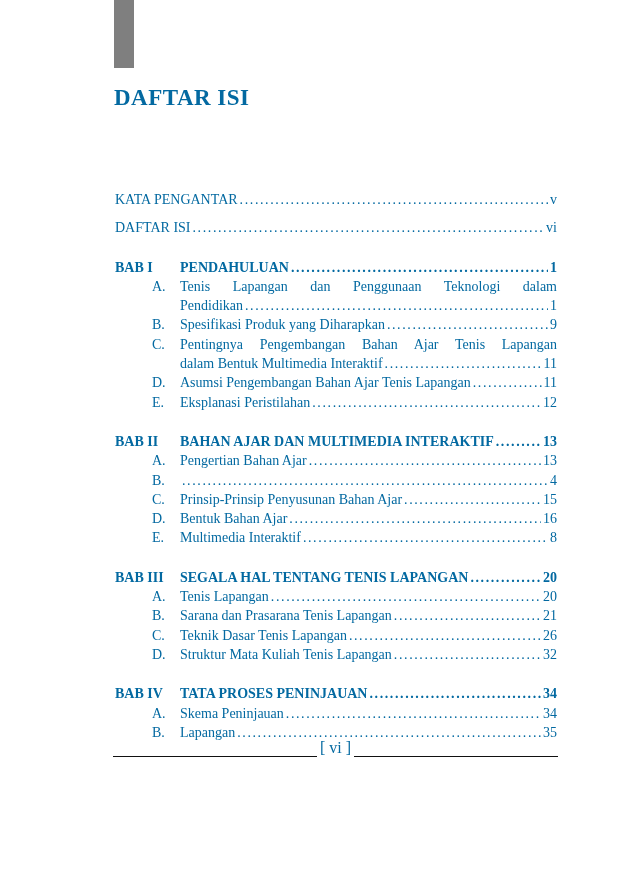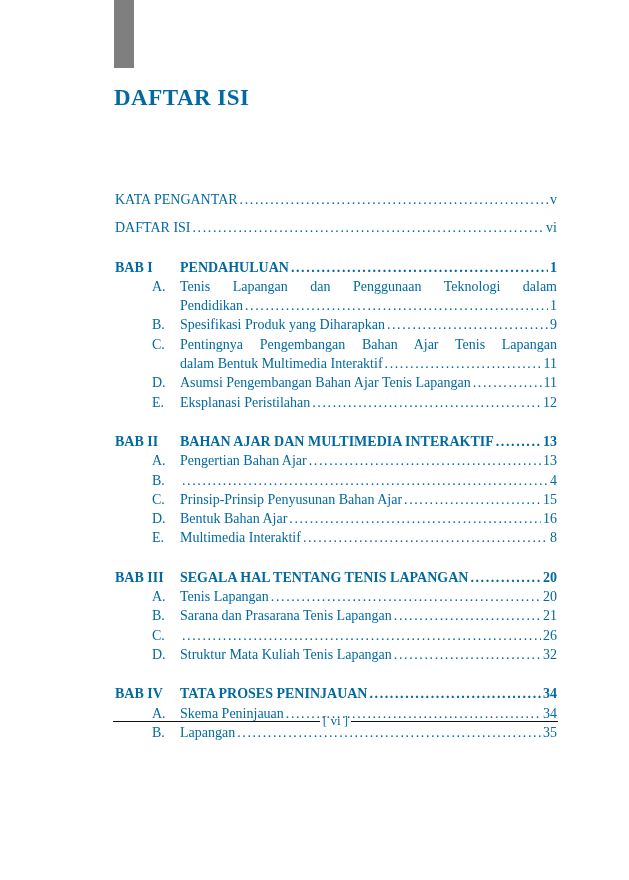--- a/index.html
+++ b/index.html
@@ -54,25 +54,25 @@
     content: "..................................................................................................................................................";
     letter-spacing: 1.6px;
   }
   .pg { flex: none; padding-left: 2px; }
   .ibody { flex: 1 1 auto; min-width: 0; }
   .jline { text-align: justify; text-align-last: justify; }
   .fline { display: flex; align-items: center; }
   .footer {
     position: absolute;
     left: 113px;
-    top: 713px;
+    top: 739px;
     width: 445px;
     display: flex;
-    align-items: center;
-    font-size: 13px;
+    align-items: flex-end;
+    font-size: 16px;
   }
   .frule { flex: 1 1 auto; border-top: 1.4px solid #111111; }
   .fpage { flex: none; padding: 0 3px; white-space: pre; }
 </style>
 </head>
 <body>
 
 <div class="page">
 
   <div class="gray-block"></div>
@@ -188,20 +188,21 @@
       <span class="pg">20</span>
     </div>
     <div class="row item">
       <span class="letter">B.</span>
       <span class="itext">Sarana dan Prasarana Tenis Lapangan</span>
       <span class="dots"></span>
       <span class="pg">21</span>
     </div>
     <div class="row item">
       <span class="letter">C.</span>
+      <span class="itext">Teknik Dasar Tenis Lapangan</span>
       <span class="dots"></span>
       <span class="pg">26</span>
     </div>
     <div class="row item">
       <span class="letter">D.</span>
       <span class="itext">Struktur Mata Kuliah Tenis Lapangan</span>
       <span class="dots"></span>
       <span class="pg">32</span>
     </div>
 

